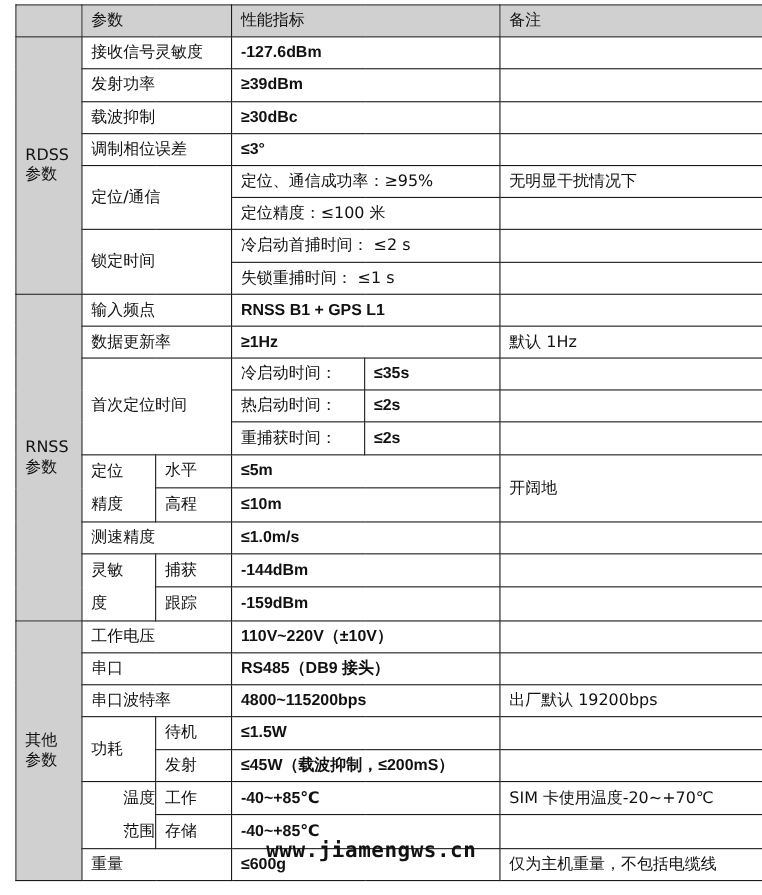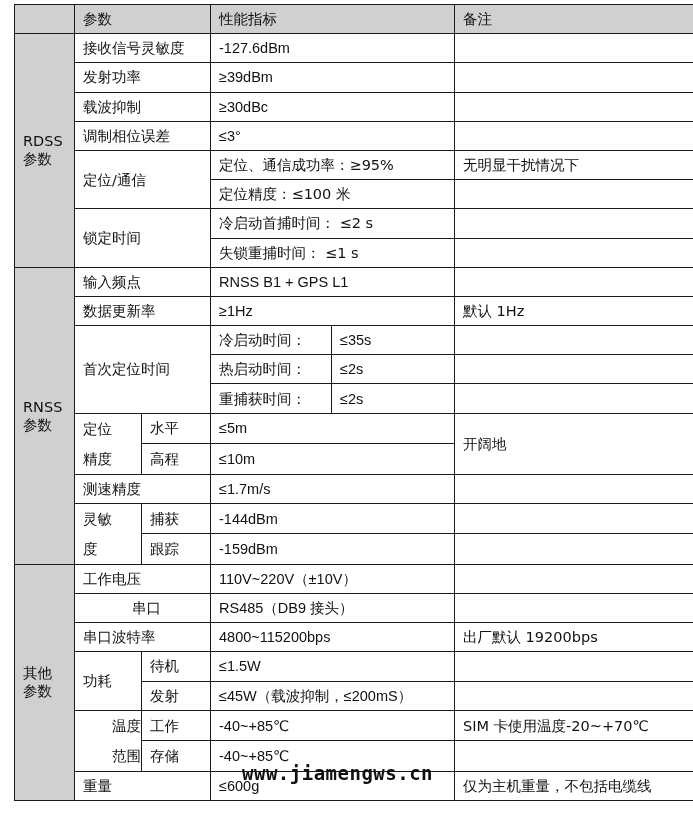--- a/index.html
+++ b/index.html
@@ -14,22 +14,22 @@
       border: 1.5px solid #1a1a1a;
       padding: 0 0 0 8px;
       height: 28.2px;
       vertical-align: middle;
       white-space: nowrap;
       overflow: hidden;
       line-height: 18px;
     }
     td.group { background: #d0d0d0; text-align: left; padding: 0; line-height: 22px; }
     tr.hdr td { background: #d0d0d0; }
-    .num { font-family: "Liberation Sans", "DejaVu Sans", sans-serif; }
-    td.dash-bottom { border-bottom: 1px dashed #aaa; text-align: center; }
+    .num { font-family: "Liberation Sans", "DejaVu Sans", sans-serif; font-weight: bold; }
+    td.dash-bottom { border-bottom: 1px dashed #aaa; }
     .watermark {
       position: absolute; left: 242px; top: 762px;
       font-family: "DejaVu Sans Mono", "Liberation Mono", monospace;
       font-weight: bold; font-size: 19px; color: #111;
       letter-spacing: 0.5px;
       background: transparent;
     }
   </style>
 </head>
 <body>
@@ -133,21 +133,21 @@
       <td>水平</td>
       <td colspan="2" class="num">≤5m</td>
       <td rowspan="2">开阔地</td>
     </tr>
     <tr>
       <td>高程</td>
       <td colspan="2" class="num">≤10m</td>
     </tr>
     <tr>
       <td colspan="2">测速精度</td>
-      <td colspan="2" class="num">≤1.7m/s</td>
+      <td colspan="2" class="num">≤1.0m/s</td>
       <td></td>
     </tr>
     <tr>
       <td rowspan="2" style="line-height:30px;">
         <span>灵敏</span><br>
         <span>度</span>
       </td>
       <td>捕获</td>
       <td colspan="2" class="num">-144dBm</td>
       <td></td>

